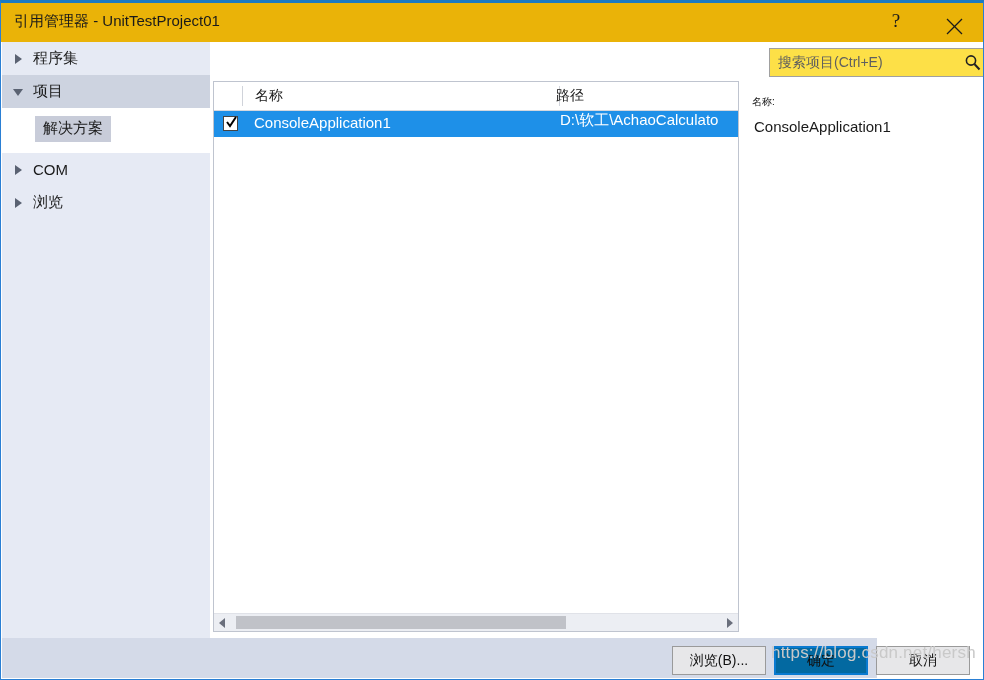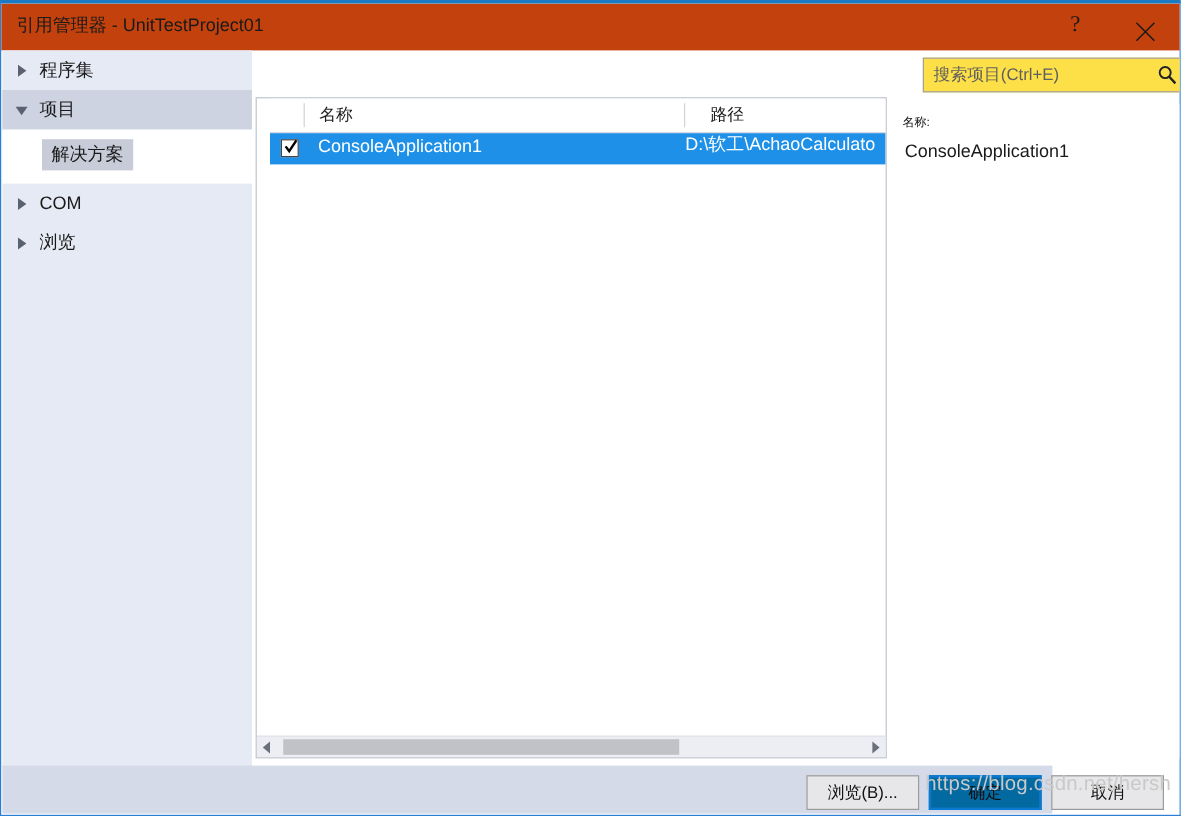--- a/index.html
+++ b/index.html
@@ -20,21 +20,21 @@
     border-top: 3px solid #1a7ac4;
     overflow: hidden;
   }
 
   
   .titlebar {
     position: absolute;
     left: 0; top: 0;
     width: 984px;
     height: 39px;
-    background: #c2410c;
+    background: #eab308;
   }
   .title-text {
     position: absolute;
     left: 13px;
     top: 9px;
     font-size: 15px;
     color: #1a1a1a;
     white-space: nowrap;
   }
   .title-btn {
@@ -177,21 +177,20 @@
   .listpanel {
     position: absolute;
     left: 212px;
     top: 78px;
     width: 526px;
     height: 551px;
     box-sizing: border-box;
     background: #ffffff;
     border: 1px solid #bfc4cf;
     overflow: hidden;
-    padding-left: 11px;
   }
   .list-header {
     position: relative;
     height: 28px;
     background: #ffffff;
     border-bottom: 1px solid #d5d8de;
   }
   .col-sep {
     position: absolute;
     top: 4px;
@@ -420,21 +419,21 @@
     </span>
     <span class="search-caret"></span>
   </div>
 
   <div class="listpanel">
 
     <div class="list-header">
       <span class="col-sep" style="left:28px;"></span>
       <span class="col-title" style="left:41px;">名称</span>
       <span class="col-sep" style="left:345px;"></span>
-      <span class="col-title" style="left:367px;text-align:right;">路径</span>
+      <span class="col-title" style="left:342px;text-align:right;">路径</span>
     </div>
 
     <div class="list-row">
       <span class="row-checkbox">
         <svg class="tick" viewBox="0 0 11 13">
           <path d="M1 6 L4 10 L10 1" fill="none" stroke="#000" stroke-width="2"></path>
         </svg>
       </span>
       <span class="cell-name">ConsoleApplication1</span>
       <span class="cell-path">D:\软工\AchaoCalculato</span>

